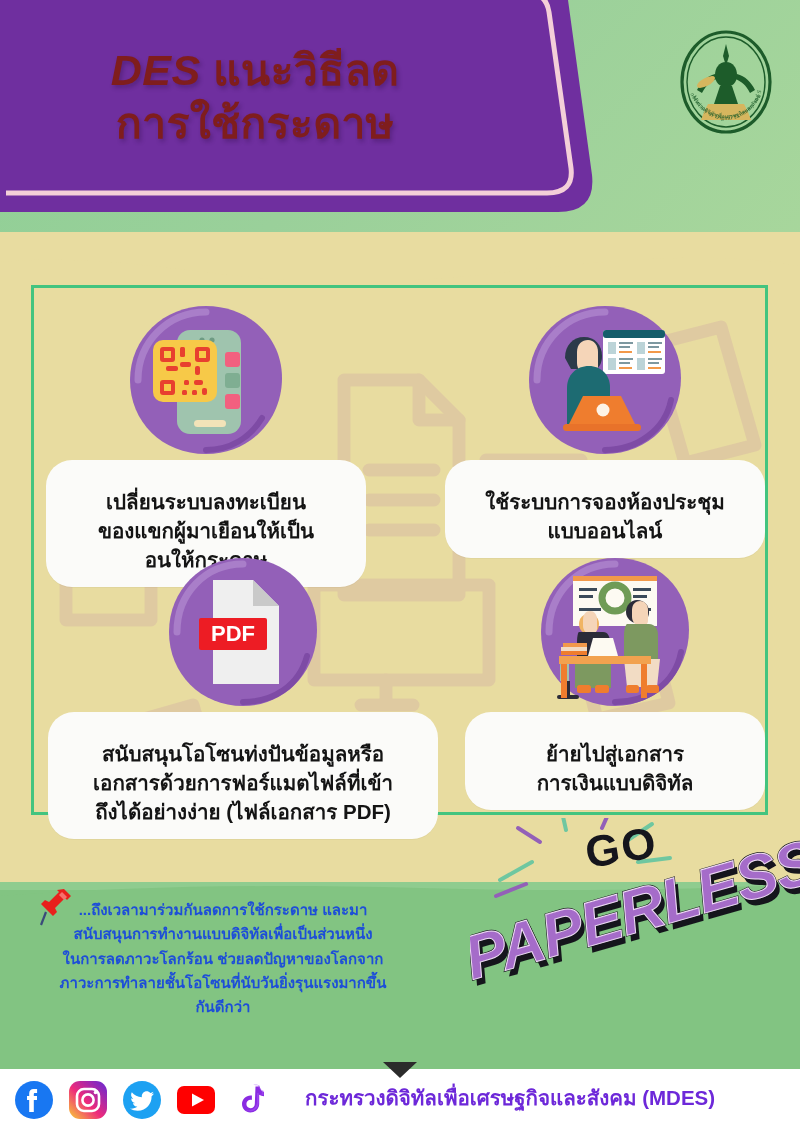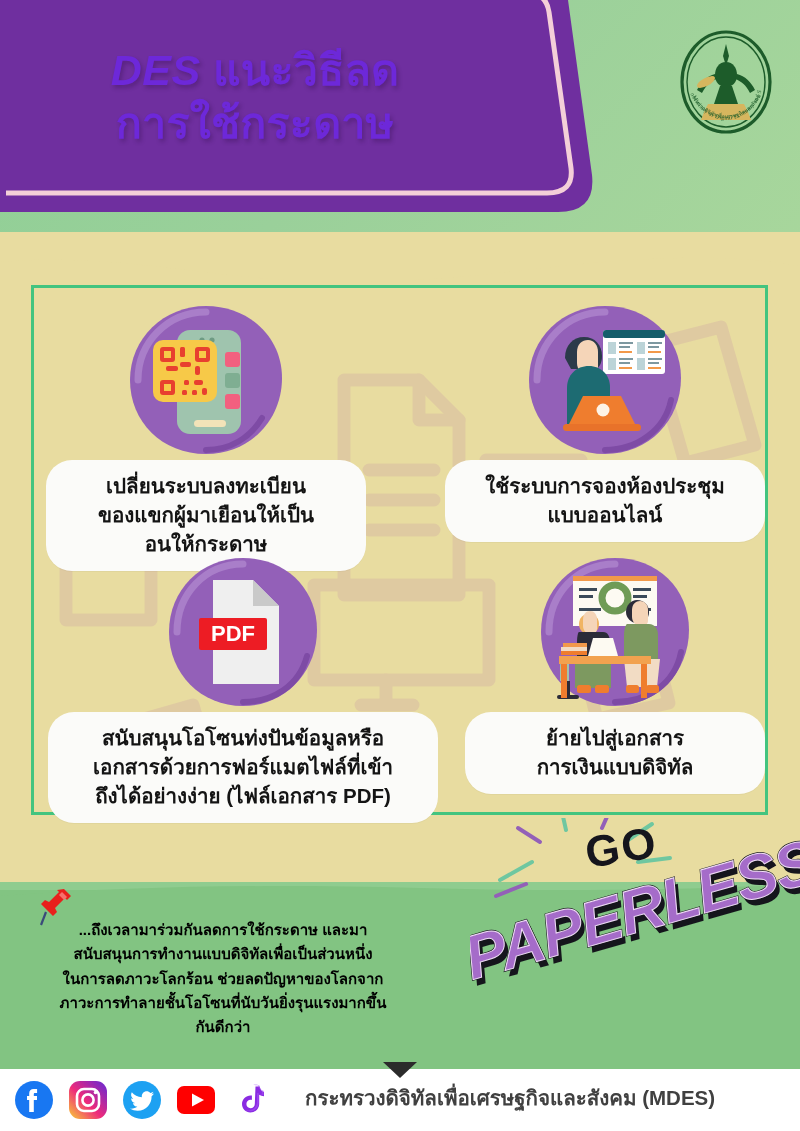--- a/index.html
+++ b/index.html
@@ -33,21 +33,21 @@
   }
 
   
   .banner { position:absolute; left:-10px; top:-10px; width:620px; height:235px; }
   .banner-title {
     position:absolute; left:0; top:0; width:560px; height:215px;
     display:flex; flex-direction:column; justify-content:center; align-items:center;
     padding:10px 60px 12px 30px;
   }
   .title-line {
-    color:#6d28d9; font-weight:bold; font-size:43px; line-height:1.22;
+    color:#7f1d1d; font-weight:bold; font-size:43px; line-height:1.22;
     letter-spacing:.2px; text-align:center;
     text-shadow:2px 3px 4px rgba(40,10,60,.30);
     white-space:nowrap;
   }
   .title-line .des { font-style:italic; letter-spacing:.5px; }
 
   
   .seal { position:absolute; left:672px; top:26px; width:108px; height:118px; }
 
   
@@ -55,56 +55,55 @@
     position:absolute; left:31px; top:285px; width:737px; height:530px;
     border:3px solid #43c47f; background:transparent;
   }
   .bg-doodles { position:absolute; left:31px; top:285px; width:737px; height:530px; overflow:hidden; }
 
   
   .card { position:absolute; }
   .blob-wrap { position:relative; width:100%; display:flex; justify-content:center; }
   .bubble {
     position:relative; background:#fbfbf9; border-radius:26px;
-    padding:11px 16px 13px; text-align:center;
+    padding:27px 16px 13px; text-align:center;
     color:#141414; font-weight:bold; font-size:20.5px; line-height:1.42;
     box-shadow:0 1px 0 rgba(0,0,0,.03);
   }
   .bubble span { display:block; white-space:nowrap; }
 
   .card1 { left:46px; top:300px; width:320px; }
   .card2 { left:445px; top:300px; width:320px; }
   .card3 { left:48px; top:552px; width:390px; }
   .card4 { left:465px; top:552px; width:300px; }
 
   .icon-blob { width:168px; height:160px; position:relative; }
   .card3 .icon-blob, .card4 .icon-blob { width:164px; height:160px; }
 
   
   .paperless { position:absolute; left:470px; top:818px; width:330px; height:220px; }
 
   
   .bottom-note {
     position:absolute; left:28px; top:898px; width:390px;
-    text-align:center; color:#000000; font-size:15px; line-height:1.62;
+    text-align:center; color:#1d4ed8; font-size:15px; line-height:1.62;
     font-weight:600;
-    margin-top:20px;
   }
   .bottom-note p { display:block; }
   .pin { position:absolute; left:40px; top:886px; width:34px; height:40px; }
 
   
   .social-row {
     position:absolute; left:14px; bottom:9px; height:44px;
     display:flex; align-items:center; gap:14px;
   }
   .social { width:40px; height:40px; display:block; }
   .footer-text {
     position:absolute; left:305px; bottom:17px;
-    font-size:20.5px; font-weight:bold; color:#404040; white-space:nowrap;
+    font-size:20.5px; font-weight:bold; color:#6d28d9; white-space:nowrap;
   }
 </style>
 </head>
 <body>
 
 <div class="stage">
 
   <div class="bg-green-top"></div>
   <div class="bg-tan"></div>
   <svg class="wave-top" viewBox="0 0 800 90" preserveAspectRatio="none">

